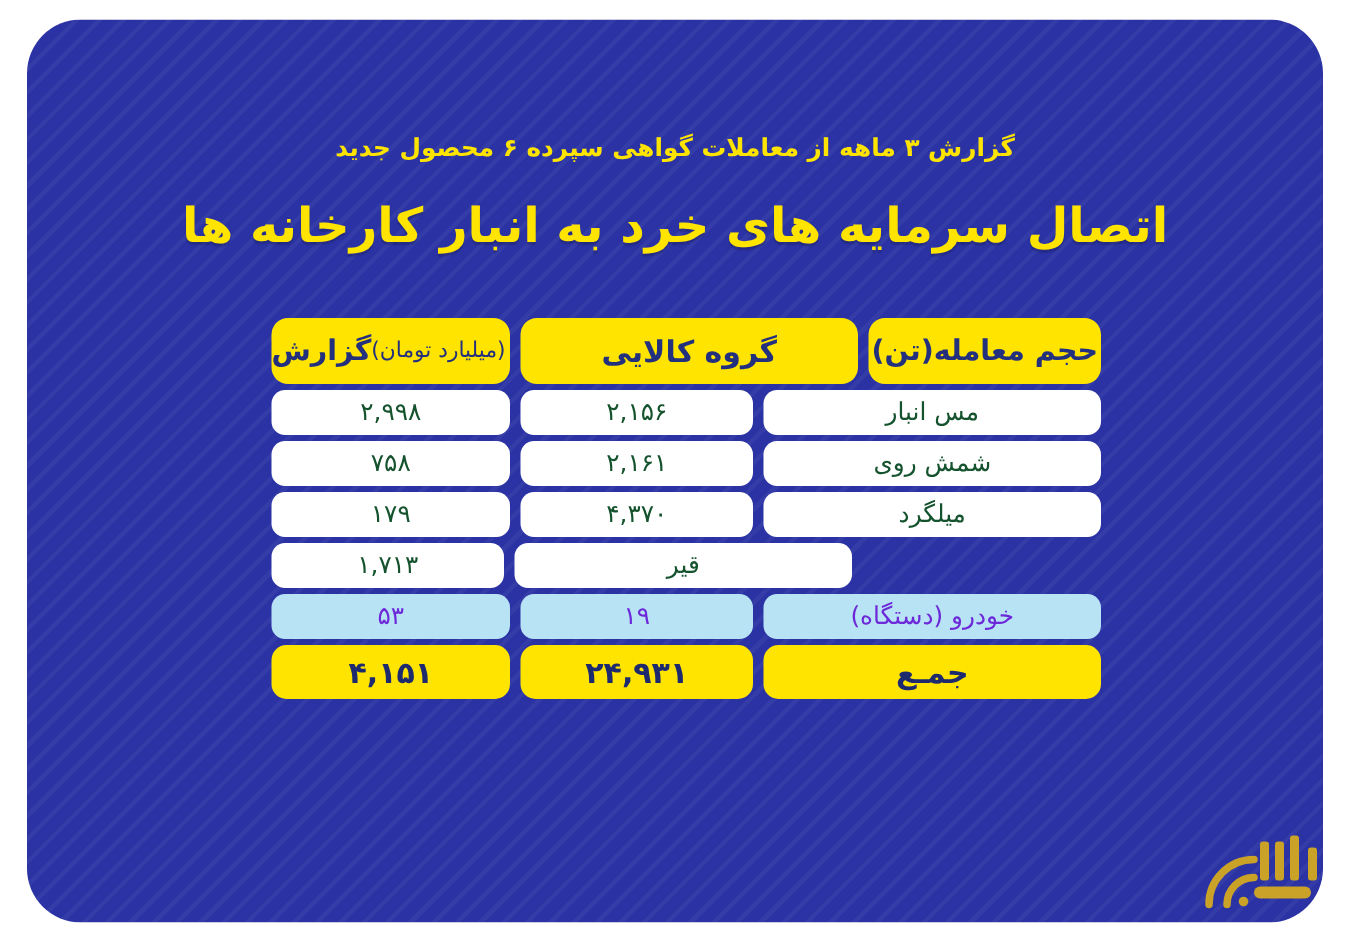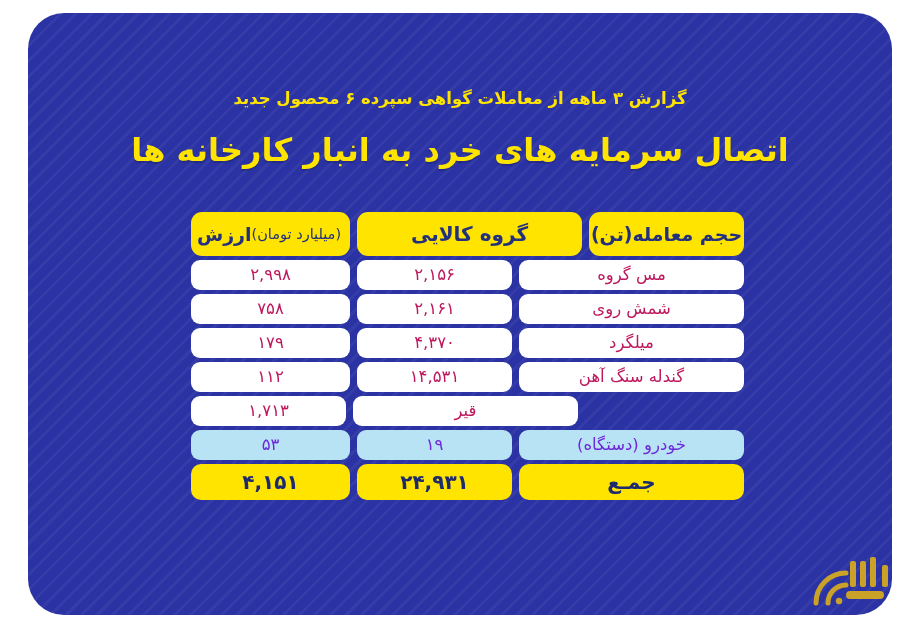--- a/index.html
+++ b/index.html
@@ -17,21 +17,21 @@
   #infographic {
     position: relative;
     width: 900px;
     height: 630px;
     background: #ffffff;
   }
 
   
   .card {
     position: absolute;
-    left: 28px;
+    left: 18px;
     top: 13px;
     width: 864px;
     height: 602px;
     border-radius: 36px;
     background-color: #2b33a4;
     background-image: repeating-linear-gradient(
         135deg,
         rgba(255,255,255,0.045) 0px,
         rgba(255,255,255,0.045) 3px,
         rgba(255,255,255,0.0) 3px,
@@ -115,21 +115,21 @@
   .header-row .col-group { font-size: 20px; }
 
   .header-sub {
     font-size: 14.5px;
     font-weight: normal;
     padding-right: 3px;
   }
 
   .data-row .cell {
     background: #ffffff;
-    color: #be185d;
+    color: #14532d;
     font-size: 16.5px;
     font-weight: normal;
   }
 
   .data-row.highlight .cell {
     background: #b7e3f5;
     color: #6d28d9;
   }
 
   .total-row .cell {
@@ -160,49 +160,44 @@
 
     <div class="subtitle">گزارش ۳ ماهه از معاملات گواهی  سپرده ۶ محصول جدید</div>
 
     <div class="main-title">اتصال سرمایه های خرد به انبار کارخانه ها</div>
 
     <div class="table">
 
       <div class="row header-row">
         <div class="cell col-value">
           <span class="header-sub">(میلیارد تومان)</span>
-            <span>ارزش</span>
+            <span>گزارش</span>
         </div>
         <div class="cell col-group">گروه کالایی</div>
         <div class="cell col-volume">حجم معامله(تن)</div>
       </div>
 
       <div class="row data-row">
         <div class="cell col-value">۲,۹۹۸</div>
         <div class="cell col-volume">۲,۱۵۶</div>
-        <div class="cell col-group">مس گروه</div>
+        <div class="cell col-group">مس انبار</div>
       </div>
 
       <div class="row data-row">
         <div class="cell col-value">۷۵۸</div>
         <div class="cell col-volume">۲,۱۶۱</div>
         <div class="cell col-group">شمش روی</div>
       </div>
 
       <div class="row data-row">
         <div class="cell col-value">۱۷۹</div>
         <div class="cell col-volume">۴,۳۷۰</div>
         <div class="cell col-group">میلگرد</div>
       </div>
 
-      <div class="row data-row">
-        <div class="cell col-value">۱۱۲</div>
-        <div class="cell col-volume">۱۴,۵۳۱</div>
-        <div class="cell col-group">گندله سنگ آهن</div>
-      </div>
 
       <div class="row data-row">
         <div class="cell col-volume">۱,۷۱۳</div>
         <div class="cell col-group">قیر</div>
       </div>
 
       <div class="row data-row highlight">
         <div class="cell col-value">۵۳</div>
         <div class="cell col-volume">۱۹</div>
         <div class="cell col-group">خودرو (دستگاه)</div>

